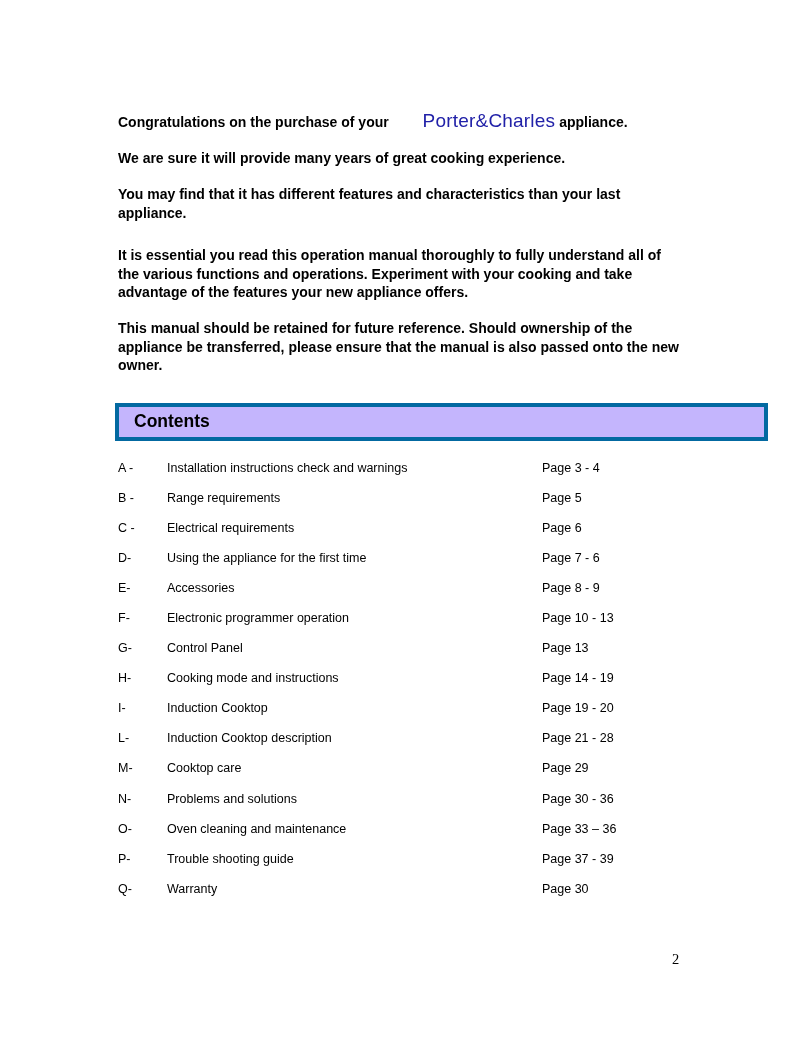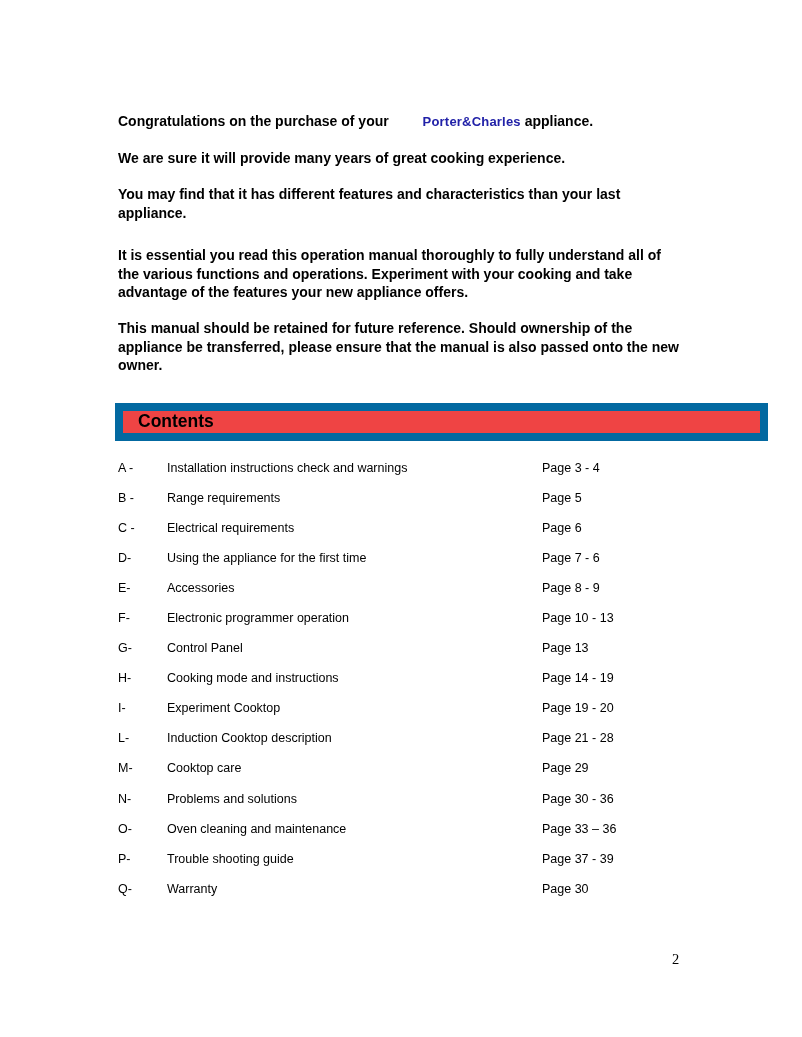--- a/index.html
+++ b/index.html
@@ -18,31 +18,31 @@
   .content p {
     margin:0 0 17.5px 0;
     font-weight:bold;
     font-size:14px;
     line-height:18.5px;
     color:#000;
   }
   .content p.big-gap { margin-bottom:24px; }
   .brand {
     color:#2121A8;
-    font-weight:bold;
-    font-size:13px;
+    font-weight:normal;
+    font-size:19px;
     letter-spacing:0.2px;
     padding-left:30px;
   }
   .contents-box {
     margin:28px 0 0 -3px;
     width:653px; height:38px;
     box-sizing:border-box;
-    background:#ef4444;
-    border:8px solid #0369a1;
+    background:#c4b5fd;
+    border:4px solid #0369a1;
     display:flex; align-items:center;
     padding-left:15px;
   }
   .contents-box h2 {
     margin:0;
     font-size:17.5px;
     font-weight:bold;
     color:#000;
   }
   .toc { margin-top:20px; }
@@ -120,21 +120,21 @@
         <span class="toc-title">Control Panel</span>
         <span class="toc-page">Page 13</span>
       </div>
         <div class="toc-row">
         <span class="toc-letter">H-</span>
         <span class="toc-title">Cooking mode and instructions</span>
         <span class="toc-page">Page 14 - 19</span>
       </div>
         <div class="toc-row">
         <span class="toc-letter">I-</span>
-        <span class="toc-title">Experiment Cooktop</span>
+        <span class="toc-title">Induction Cooktop</span>
         <span class="toc-page">Page 19 - 20</span>
       </div>
         <div class="toc-row">
         <span class="toc-letter">L-</span>
         <span class="toc-title">Induction Cooktop description</span>
         <span class="toc-page">Page 21 - 28</span>
       </div>
         <div class="toc-row">
         <span class="toc-letter">M-</span>
         <span class="toc-title">Cooktop care</span>

